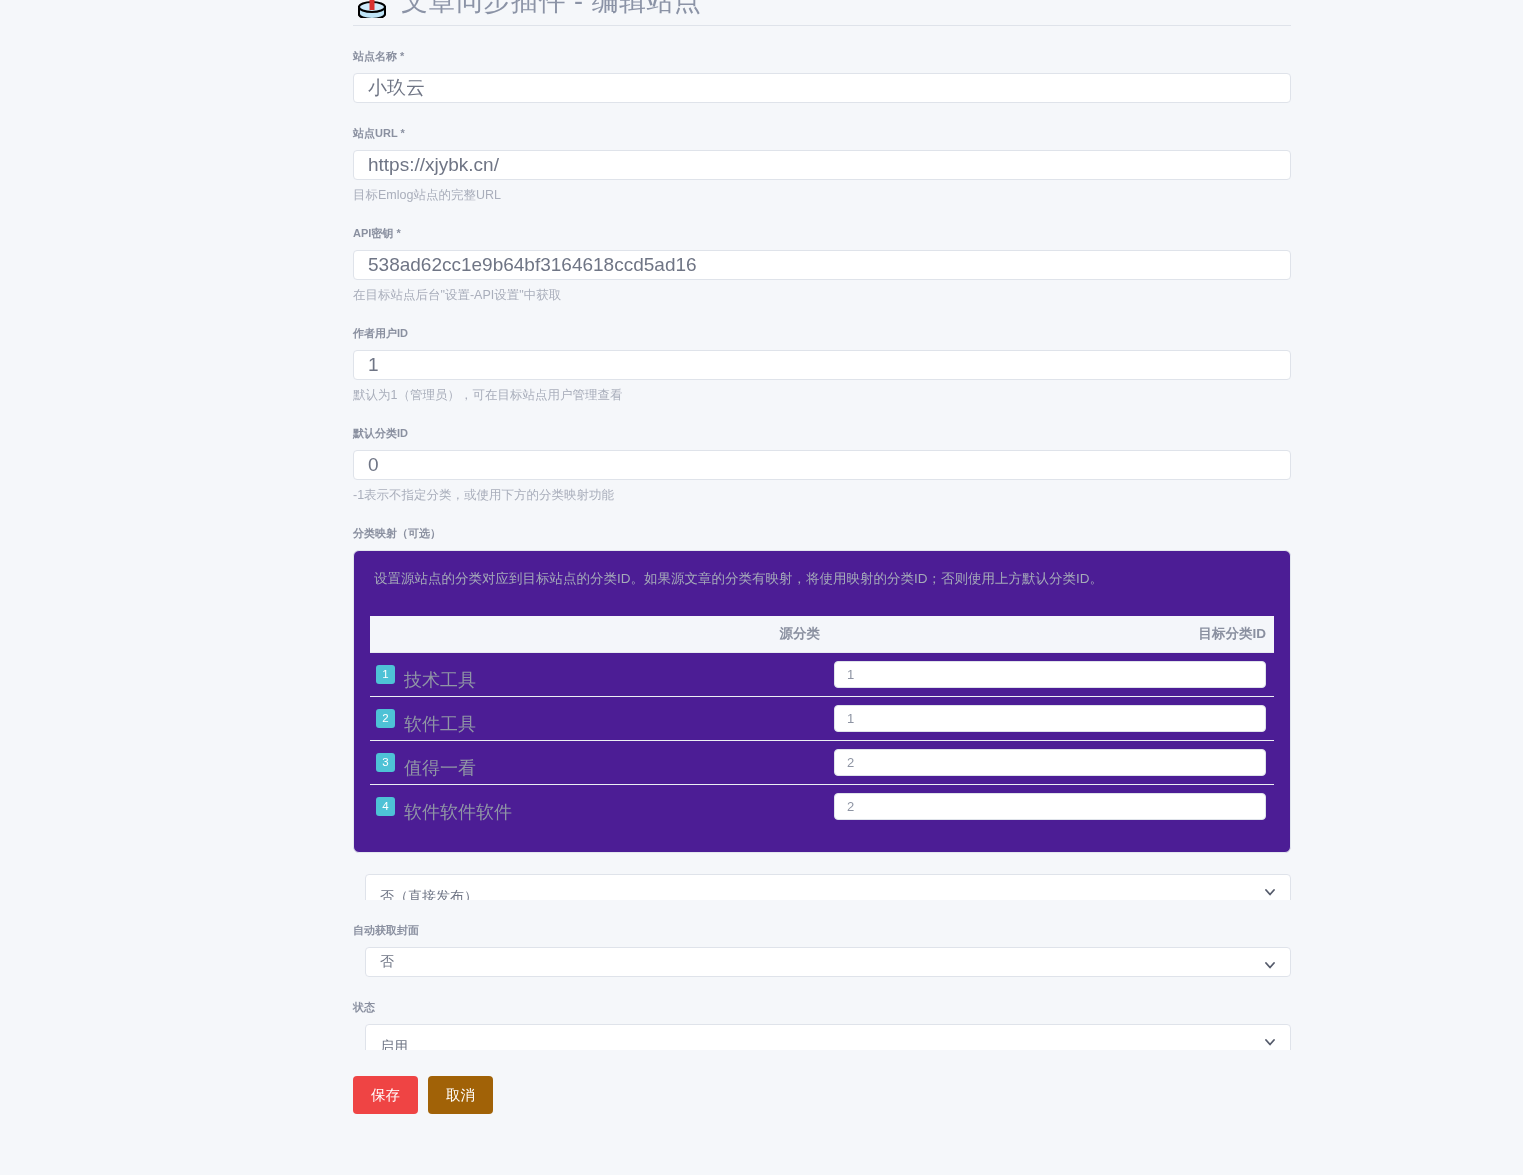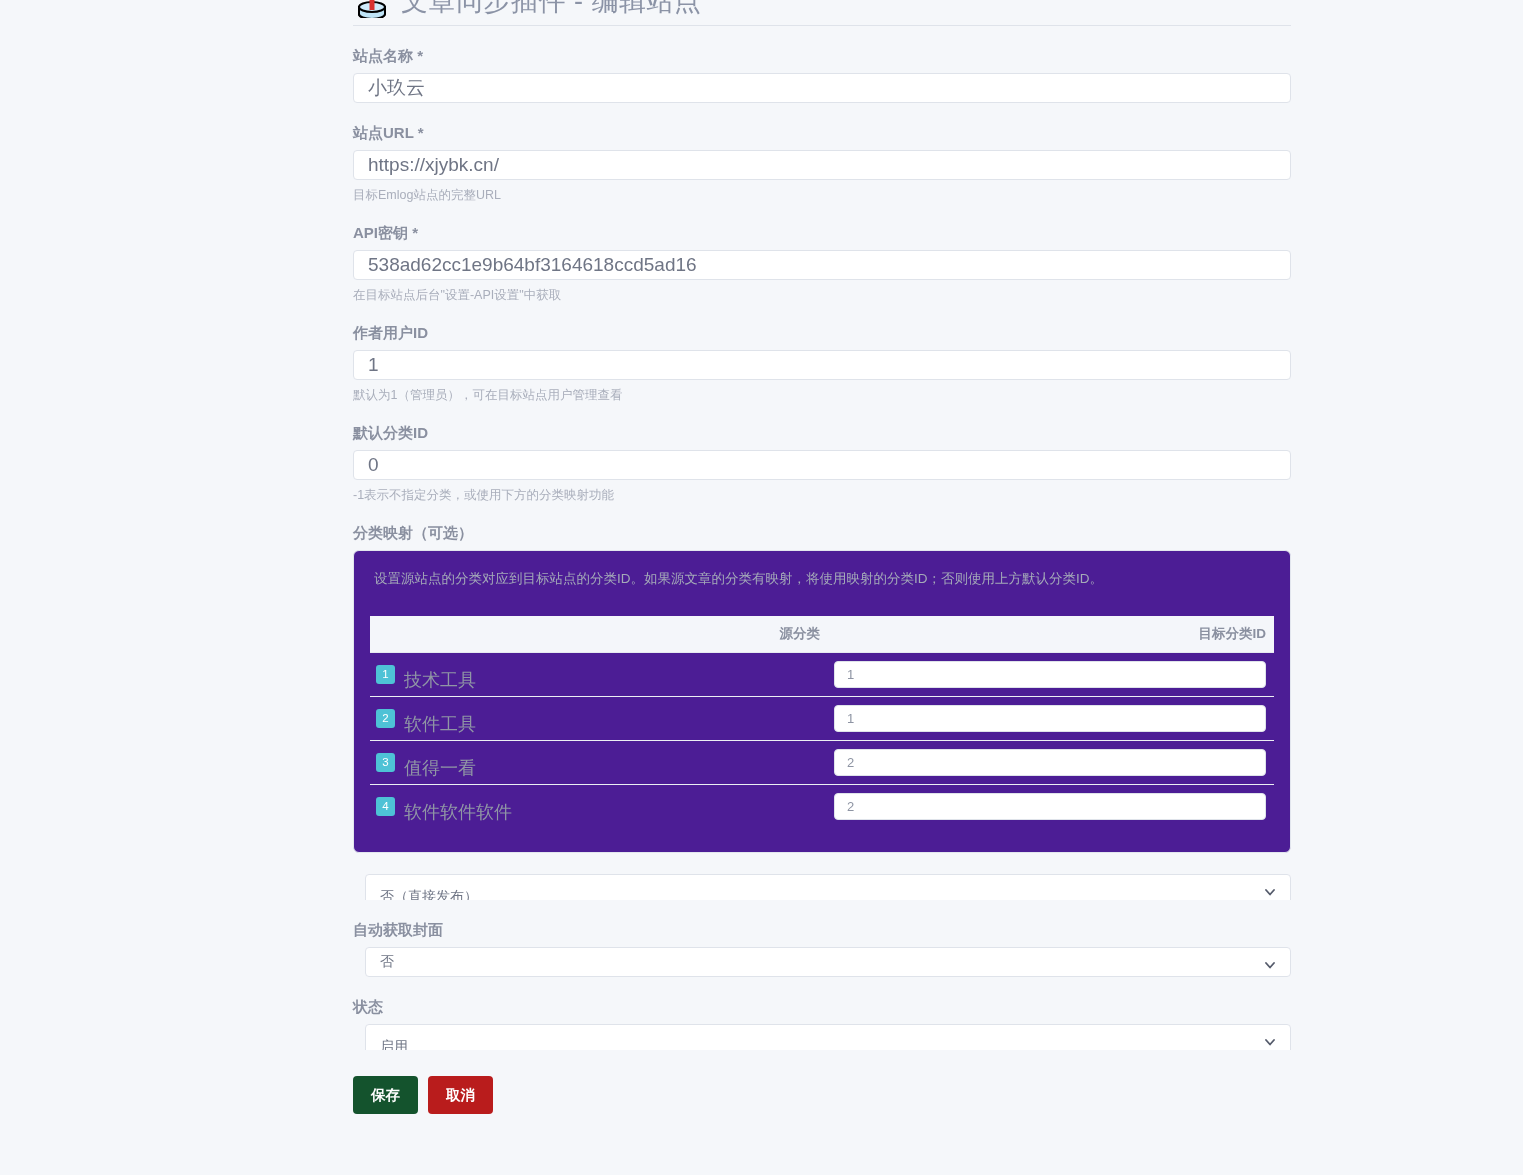--- a/index.html
+++ b/index.html
@@ -52,21 +52,21 @@
   .title-rule {
     height: 1px;
     background: #dfe3ea;
     margin-top: 7px;
     width: 100%;
   }
 
   
   .field { margin-top: 21px; }
   .field-label {
-    font-size: 15px;
+    font-size: 11px;
     font-weight: bold;
     color: #8a90a0;
     line-height: 18px;
     margin-bottom: 8px;
   }
   .req { color: #8a90a0; font-weight: bold; }
   .text-input {
     display: block;
     width: 100%;
     height: 30px;
@@ -192,22 +192,22 @@
   .btn {
     border: none;
     border-radius: 4px;
     padding: 0 18px;
     height: 38px;
     font-size: 14.5px;
     color: #ffffff;
     cursor: pointer;
     font-family: "Liberation Sans", "DejaVu Sans", sans-serif;
   }
-  .btn-save { background: #14532d; font-weight: bold; }
-  .btn-cancel { background: #b91c1c; font-weight: bold; }
+  .btn-save { background: #ef4444; }
+  .btn-cancel { background: #a16207; }
 </style>
 </head>
 <body>
 
 <div class="page">
 
   <div class="header">
     <span class="header-icon">
       <svg viewBox="0 0 38 30" width="38" height="30">
         <ellipse cx="19" cy="22" rx="13" ry="5" fill="#8ed0f0" stroke="#000" stroke-width="2"></ellipse>

